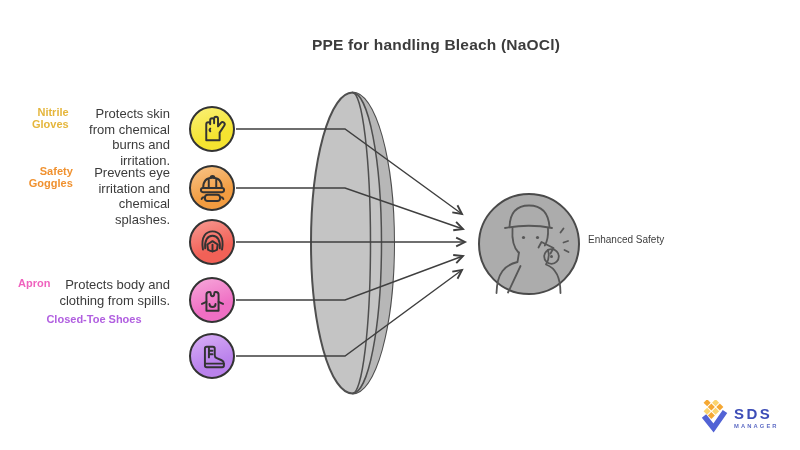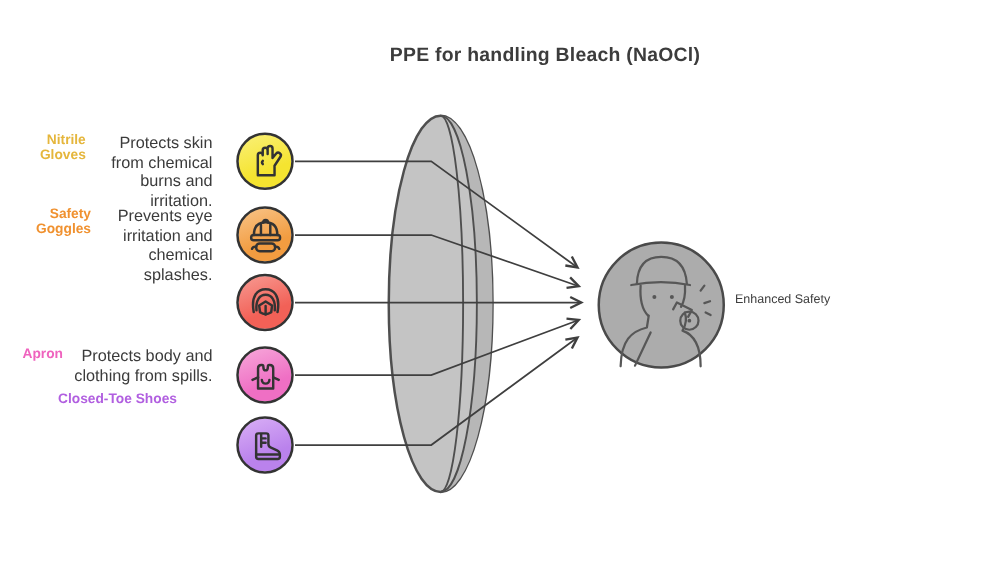--- a/index.html
+++ b/index.html
@@ -157,14 +157,32 @@
       <svg class="glyph" width="41" height="41" viewBox="0 0 46 46">
         <path d="M 14.5 33 L 14.5 14 Q 14.5 12 16.5 12 L 23.5 12 Q 25.5 12 25.5 14 L 25.5 21.5 Q 25.5 23.8 27.8 24.8 L 33.2 27.2 Q 35.8 28.4 35.8 31 L 35.8 33 Q 35.8 35 33.8 35 L 16.5 35 Q 14.5 35 14.5 33 Z"></path>
         <path d="M 15 31 L 35.6 31"></path>
         <path d="M 19 13 L 19 24 M 19 16.5 L 23 16.5 M 19 20.5 L 23 20.5"></path>
       </svg>
     </div>
   </div>
 
   <div class="result-label">Enhanced Safety</div>
 
+  <div class="logo">
+    <svg width="27" height="34" viewBox="0 0 27 34">
+      <g transform="rotate(45 10 8)">
+        <rect x="7" y="-1.5" width="5" height="5" fill="#FBD46F"></rect>
+        <rect x="13" y="-1.5" width="5" height="5" fill="#F5A833"></rect>
+        <rect x="7" y="4.5" width="5" height="5" fill="#F5A833"></rect>
+        <rect x="13" y="4.5" width="5" height="5" fill="#FBD46F"></rect>
+        <rect x="1" y="4.5" width="5" height="5" fill="#F5A833"></rect>
+        <rect x="13" y="10.5" width="5" height="5" fill="#F5A833"></rect>
+        <rect x="7" y="10.5" width="5" height="5" fill="#FBD46F"></rect>
+      </g>
+      <polyline points="3,16 12.5,28 24,11.5" fill="none" stroke="#5263D5" stroke-width="5.5"></polyline>
+    </svg>
+    <div class="logo-text">
+      <div class="logo-title">SDS</div>
+      <div class="logo-sub">MANAGER</div>
+    </div>
+  </div>
 
 </div>
 
 </body></html>

